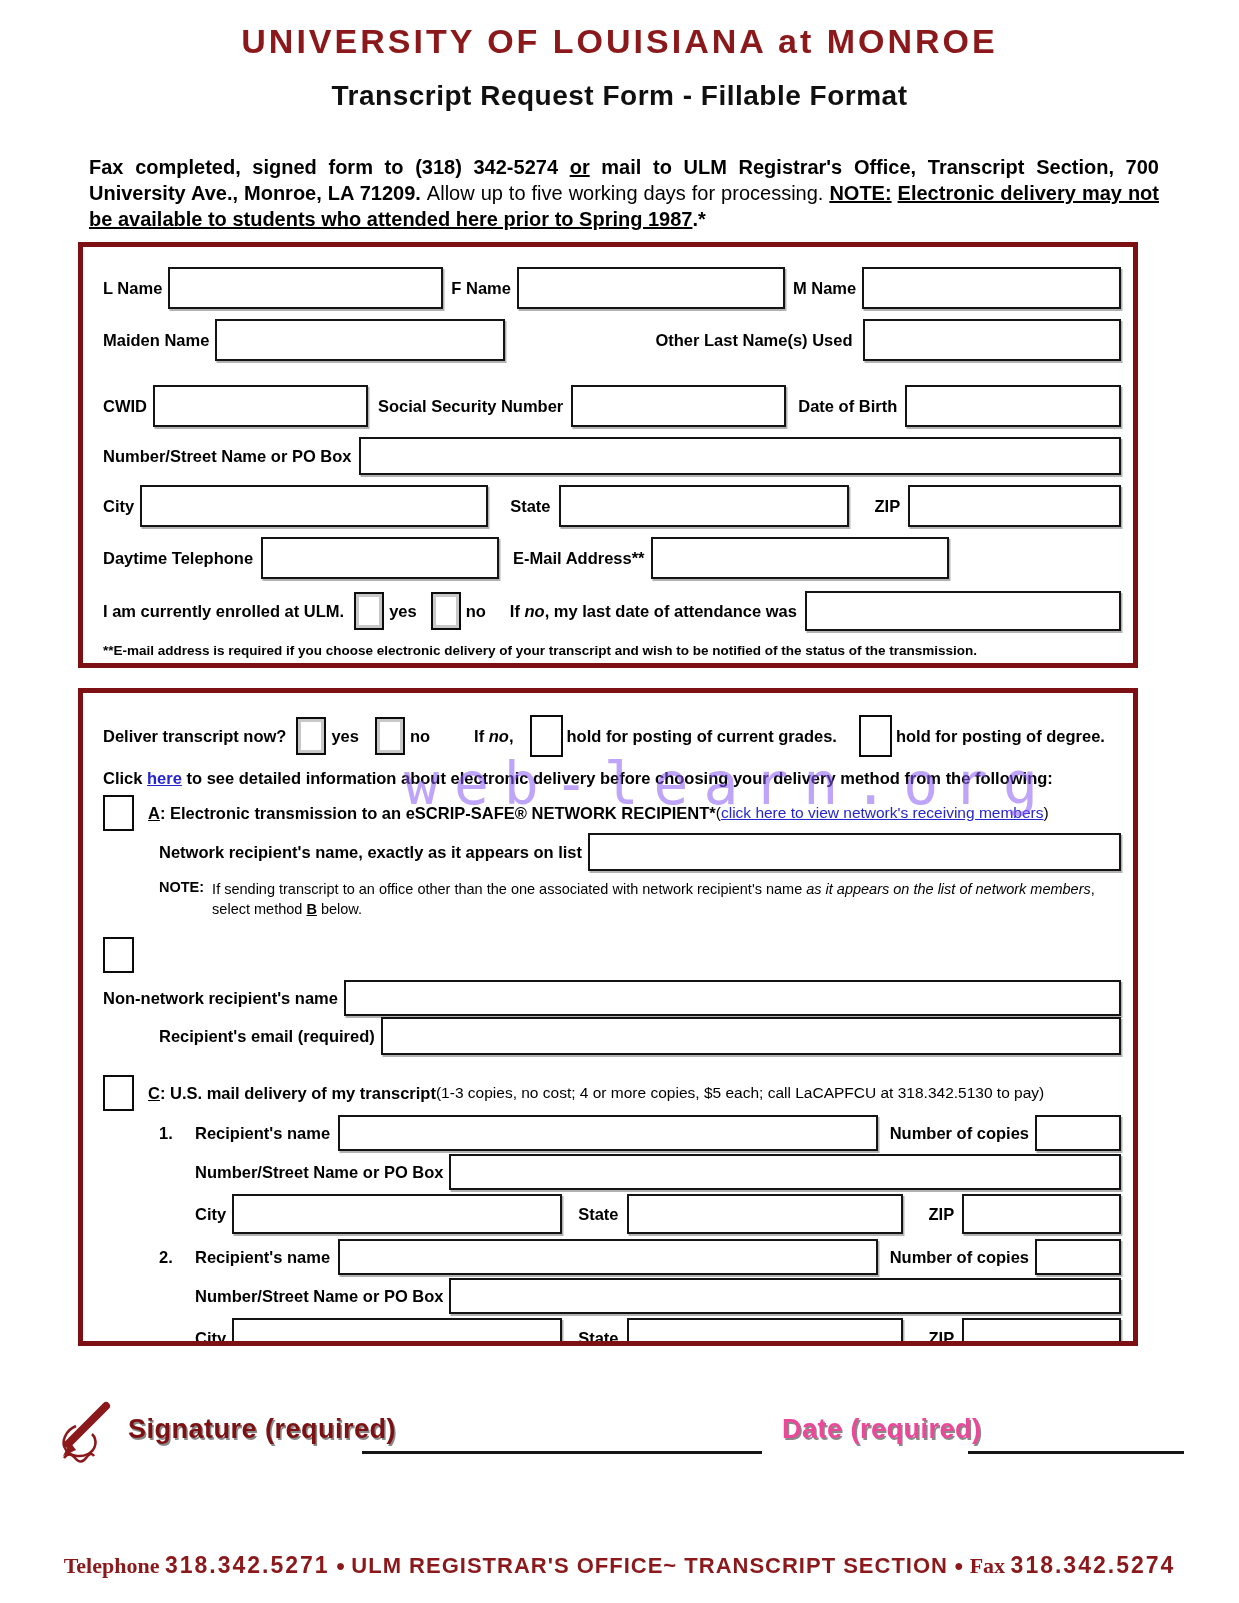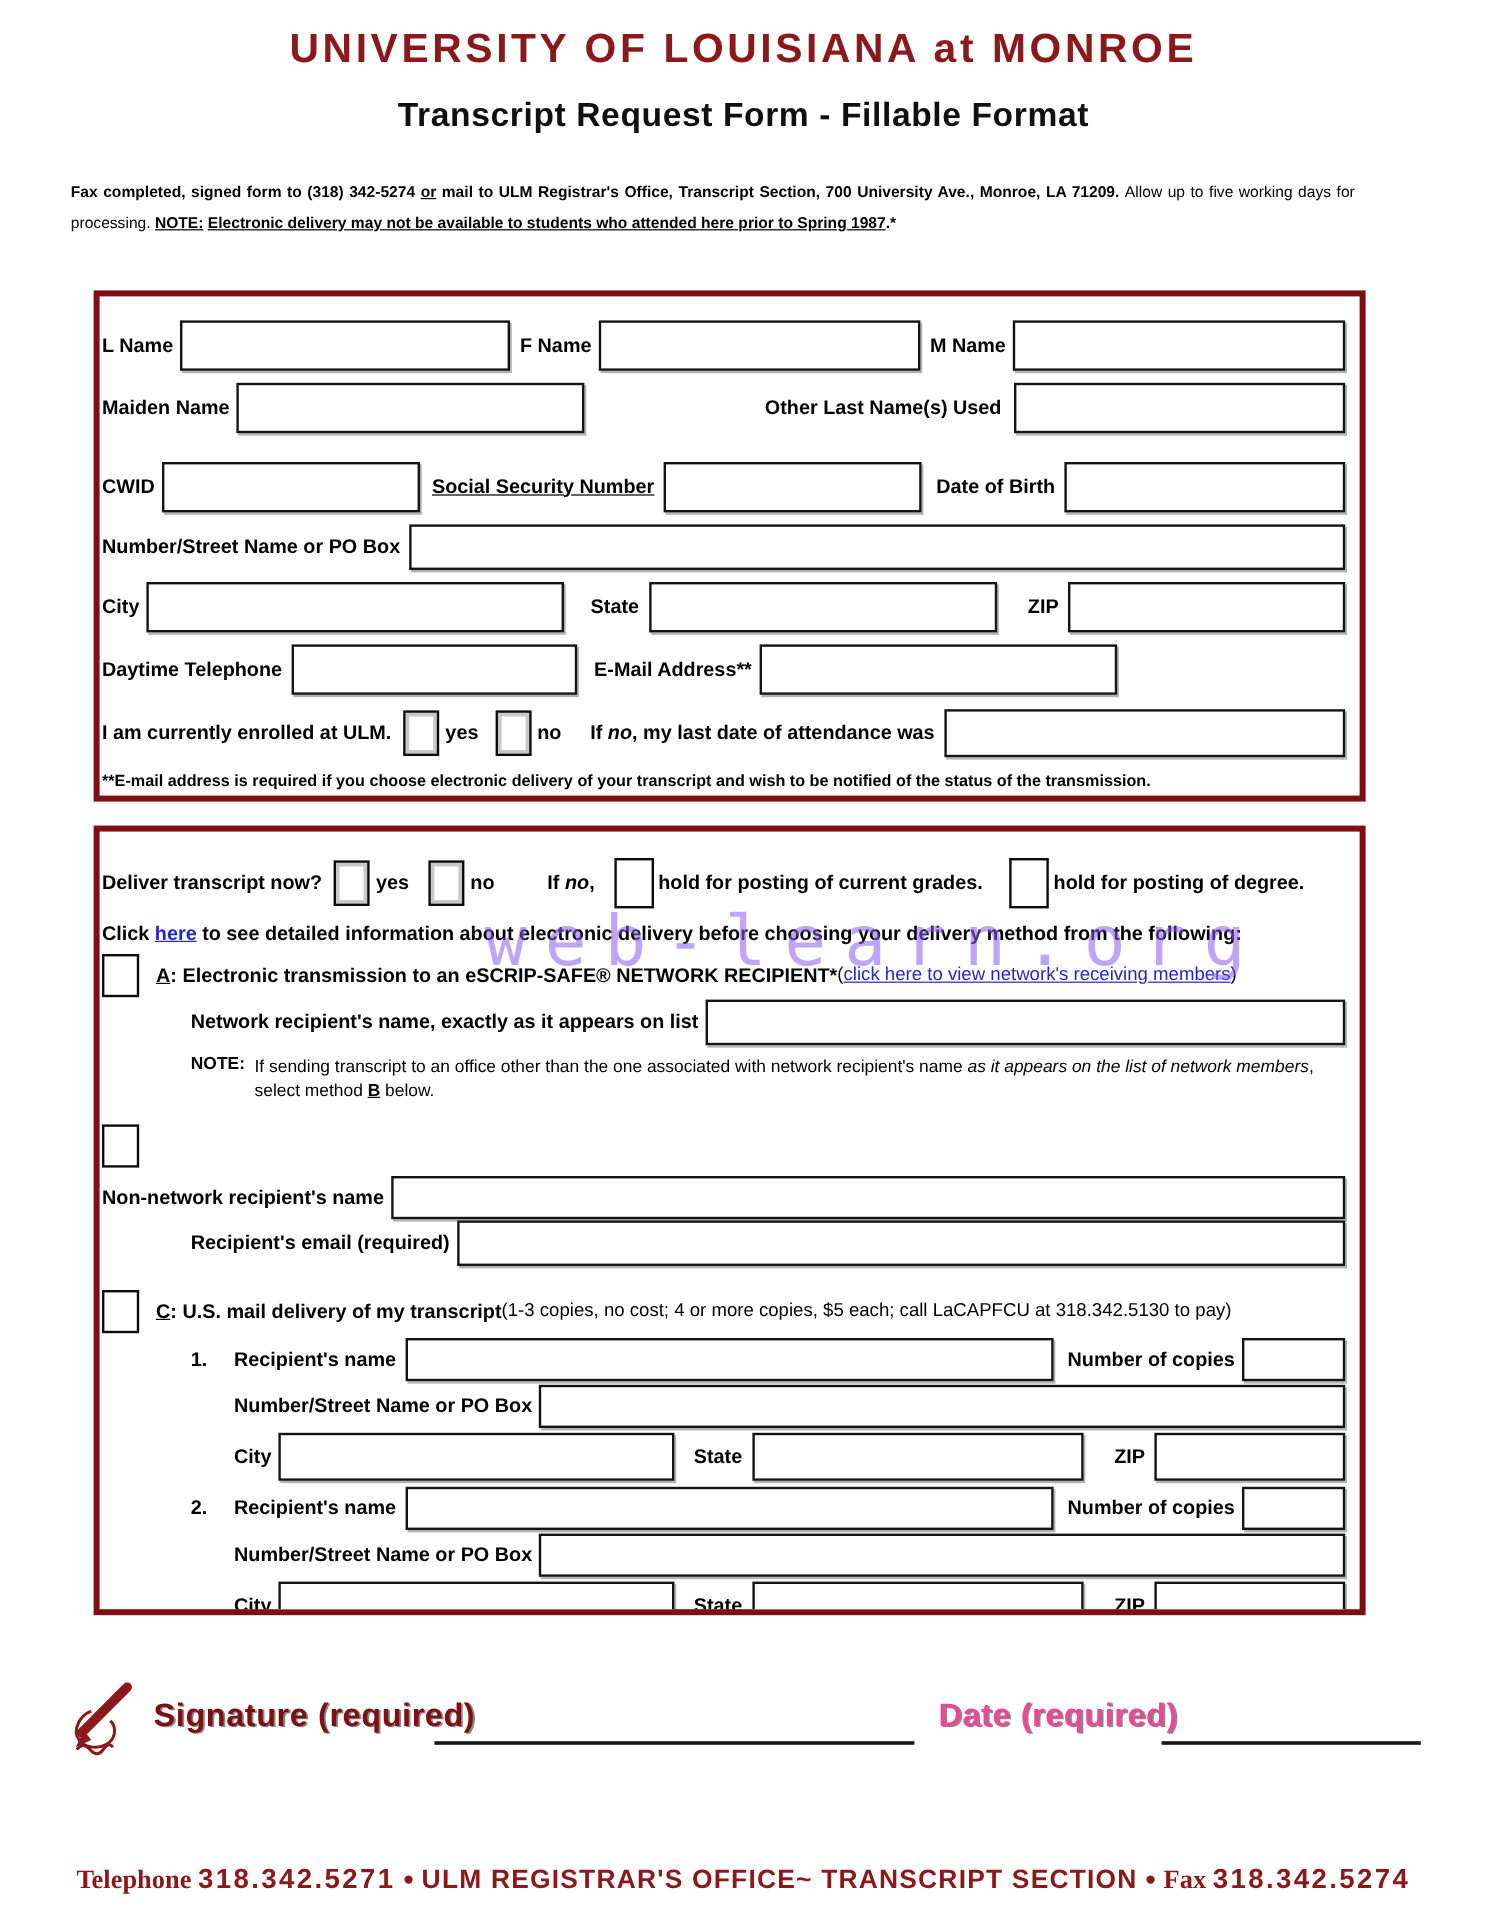--- a/index.html
+++ b/index.html
@@ -3,37 +3,37 @@
 <meta charset="utf-8">
 <style>
   html,body{margin:0;padding:0;background:#fff;}
   .page{position:relative;width:1239px;height:1603px;background:#fff;
         font-family:"Liberation Sans",sans-serif;color:#000;overflow:hidden;}
 
   .title{position:absolute;top:22px;left:0;right:0;text-align:center;
          color:#8b181a;font-size:34px;font-weight:bold;letter-spacing:3px;}
   .subtitle{position:absolute;top:80px;left:0;right:0;text-align:center;
          color:#101010;font-size:28px;font-weight:bold;letter-spacing:.5px;}
-  .intro{position:absolute;top:134px;left:59px;width:1070px;
-         font-size:13px;line-height:26px;font-weight:bold;text-align:justify;}
+  .intro{position:absolute;top:134px;left:89px;width:1070px;
+         font-size:20px;line-height:26px;font-weight:bold;text-align:justify;}
   .intro .reg{font-weight:normal;}
   .u{text-decoration:underline;}
 
   .box{position:absolute;left:78px;width:1060px;border:5px solid #7c1012;
        background:#fff;box-sizing:border-box;overflow:hidden;}
   .box-student{top:242px;height:426px;}
   .box-delivery{top:688px;height:658px;}
 
   .side-label{position:absolute;height:36px;transform-origin:0 0;transform:rotate(-90deg);
        display:flex;align-items:center;justify-content:center;white-space:nowrap;
        font-weight:bold;color:#7c1012;text-shadow:2px 2px 0 rgba(45,5,5,.4);}
   .sl-student{left:-36px;top:416px;width:416px;font-size:31px;}
   .sl-delivery{left:-36px;top:648px;width:648px;font-size:29px;}
 
-  .r{display:flex;align-items:center;padding-left:2px;padding-right:12px;}
+  .r{display:flex;align-items:center;padding-left:20px;padding-right:12px;}
   .lb{font-weight:bold;font-size:16.5px;white-space:nowrap;}
   .sm{font-size:14.5px;}
   .fld{height:40px;border:2px solid #141414;background:#fff;box-sizing:border-box;
        box-shadow:1.5px 2px 0 rgba(0,0,0,.3);font:16px "Liberation Sans",sans-serif;
        padding:0 6px;min-width:0;}
   .cb3{width:30px;height:38px;border:2px solid #0b0b0b;background:#fff;
        box-shadow:inset 0 0 0 3px #c8c8c8;box-sizing:border-box;flex:none;cursor:pointer;}
   .cbp{width:33px;height:40px;border:2.5px solid #0b0b0b;background:#fff;
        box-sizing:border-box;flex:none;cursor:pointer;}
   .lnk{color:#2525cf;text-decoration:underline;cursor:pointer;}
@@ -82,21 +82,21 @@
     <div class="r" style="margin-top:10px;height:42px;">
       <span class="lb">Maiden Name</span>
       <input class="fld" style="width: 290px; margin-left: 6px; height: 42px;">
       <span class="lb" style="margin-left:150px;">Other Last Name(s) Used</span>
       <input class="fld" style="flex: 1 1 0%; margin-left: 10px; height: 42px;">
     </div>
 
     <div class="r" style="margin-top:24px;height:42px;">
       <span class="lb">CWID</span>
       <input class="fld" style="width: 215px; margin-left: 6px; height: 42px;">
-      <span class="lb" style="margin-left:10px;text-decoration:underline;">Social Security Number</span>
+      <span class="lb" style="margin-left:10px;">Social Security Number</span>
       <input class="fld" style="width: 215px; margin-left: 8px; height: 42px;">
       <span class="lb" style="margin-left:12px;">Date of Birth</span>
       <input class="fld" style="flex: 1 1 0%; margin-left: 8px; height: 42px;">
     </div>
 
     <div class="r" style="margin-top:10px;height:38px;">
       <span class="lb">Number/Street Name or PO Box</span>
       <input class="fld" style="flex: 1 1 0%; margin-left: 8px; height: 38px;">
     </div>
 

